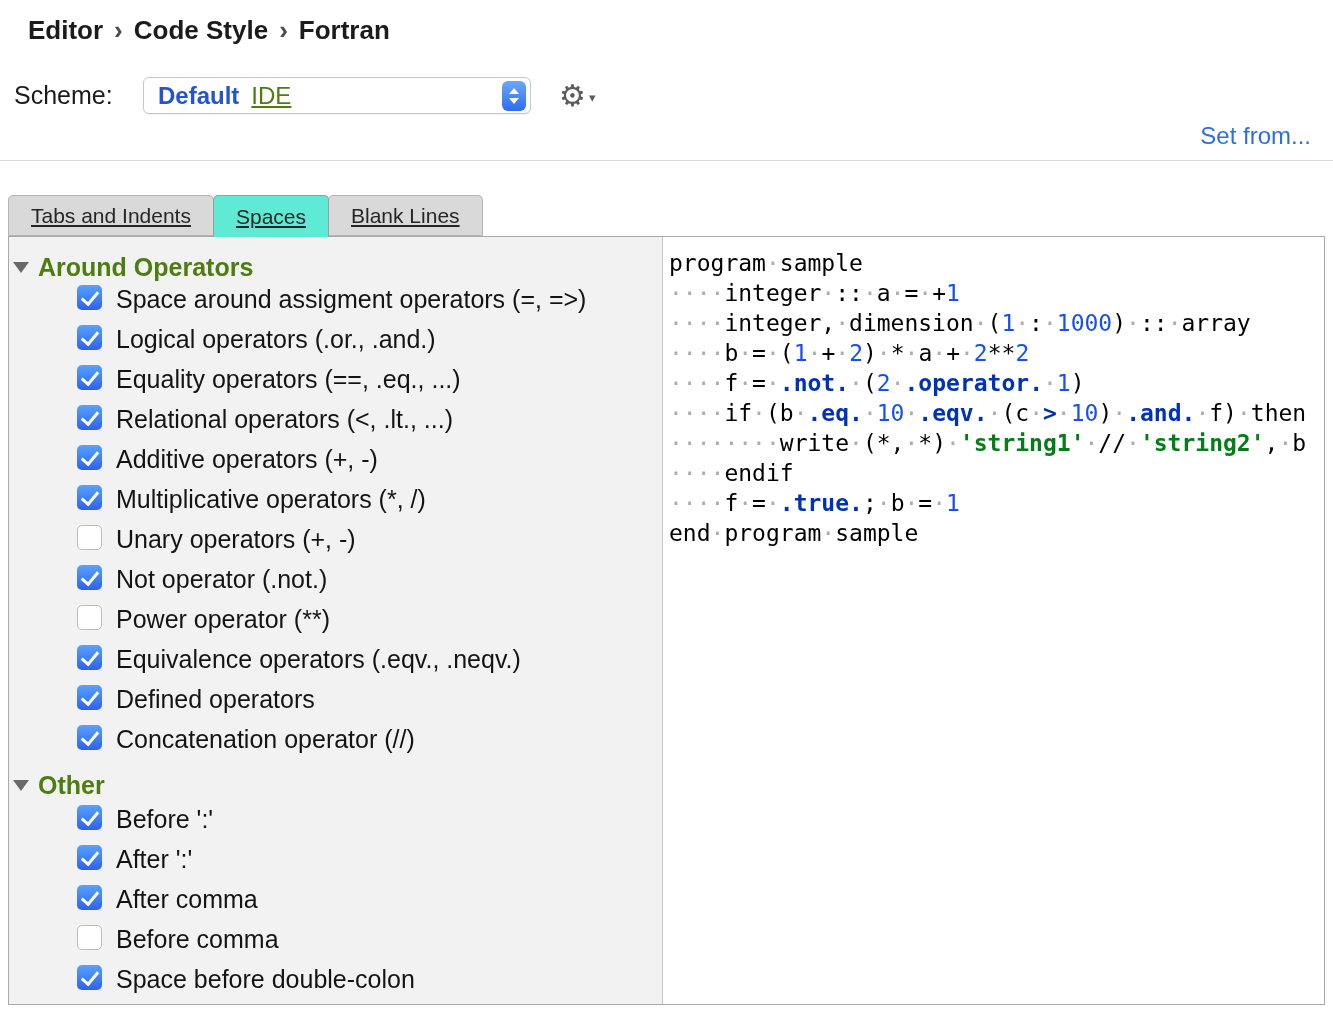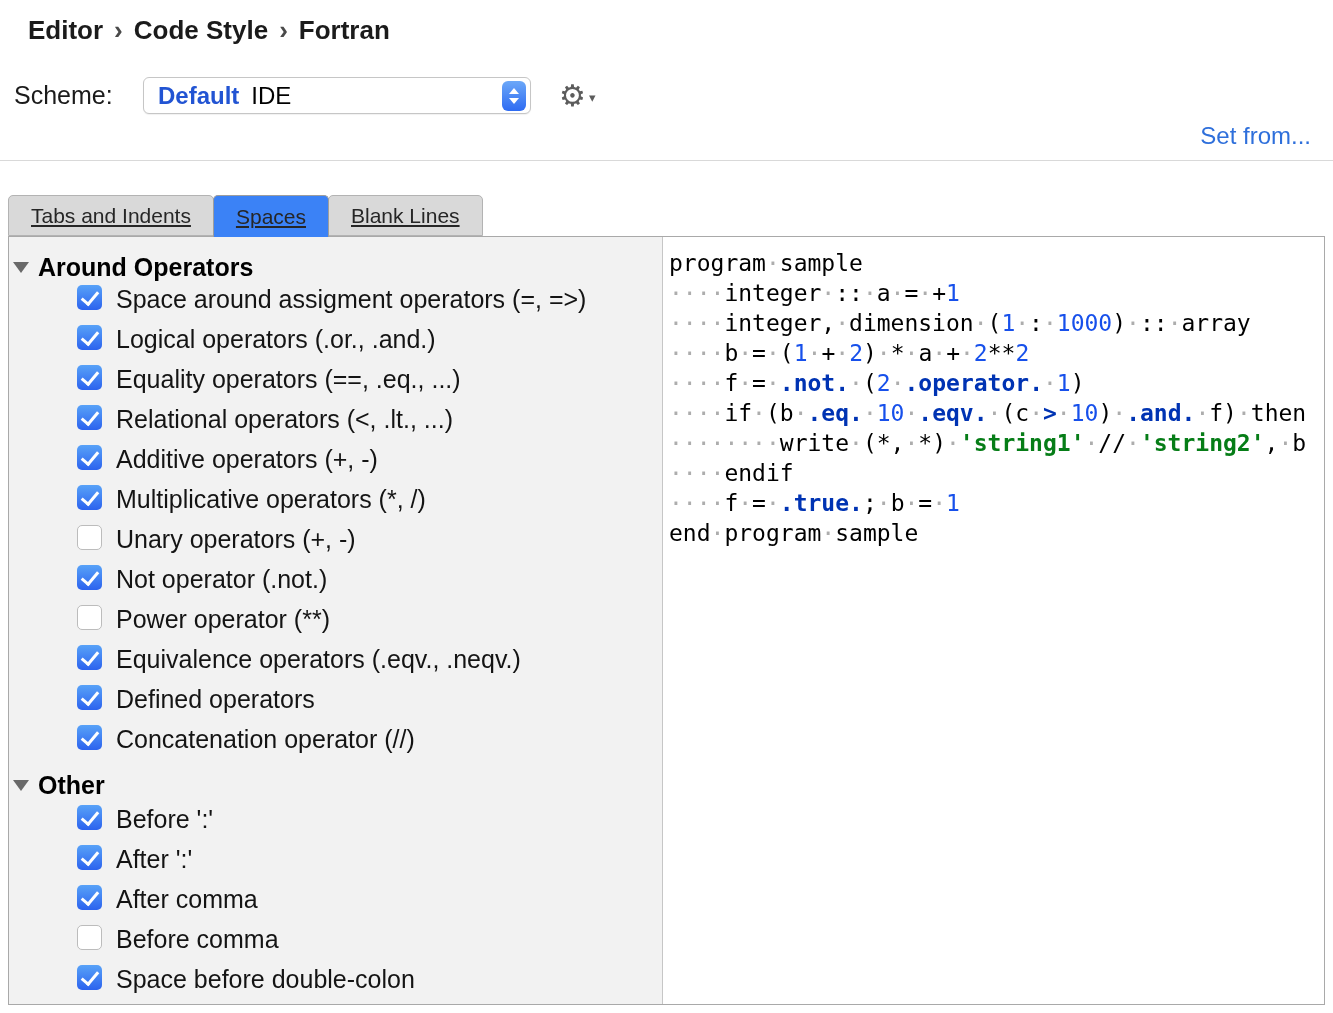--- a/index.html
+++ b/index.html
@@ -8,45 +8,45 @@
   .page { position:relative; width:1333px; height:1013px; background:#fff; overflow:hidden; }
 
   
   .breadcrumb { position:absolute; top:15px; left:28px; font-size:26px; font-weight:bold; color:#1b1b1b; }
   .breadcrumb .sep { color:#4a4a4a; margin:0 11px; }
 
   .scheme-row { position:absolute; top:77px; left:14px; display:flex; align-items:center; }
   .scheme-label { font-size:25px; color:#1b1b1b; width:129px; }
   .dropdown { position:relative; width:388px; height:37px; background:#fff; border:1px solid #c6c6c6; border-radius:6px; display:flex; align-items:center; padding-left:14px; box-shadow:0 1px 1px rgba(0,0,0,.06); cursor:default; }
   .dropdown .val { font-size:24px; font-weight:bold; color:#2254d3; }
-  .dropdown .suffix { font-size:24px; color:#000000; margin-left:12px; }
+  .dropdown .suffix { font-size:24px; color:#4d7c0f; margin-left:12px;text-decoration:underline; }
   .stepper { position:absolute; right:4px; top:3px; width:24px; height:30px; border-radius:6px; background:linear-gradient(#6ca8f8,#2e6bf2); display:flex; flex-direction:column; align-items:center; justify-content:center; }
   .stepper .up { width:0; height:0; border-left:5px solid transparent; border-right:5px solid transparent; border-bottom:6px solid #fff; margin-bottom:4px; }
   .stepper .down { width:0; height:0; border-left:5px solid transparent; border-right:5px solid transparent; border-top:6px solid #fff; }
 
   .gear-wrap { margin-left:28px; display:flex; align-items:center; color:#5c5c5c; cursor:default; }
   .gear-glyph { font-family:"DejaVu Sans", sans-serif; font-size:30px; line-height:30px; color:#5c5c5c; }
   .gear-caret { font-family:"DejaVu Sans", sans-serif; font-size:13px; color:#5c5c5c; margin-left:3px; margin-top:4px; }
 
   .set-from { position:absolute; top:122px; right:22px; font-size:24px; color:#2e6fdb; cursor:pointer; }
 
   .header-divider { position:absolute; top:160px; left:0; width:1333px; height:1px; background:#d9d9d9; }
 
   
   .tab-strip { position:absolute; top:195px; left:8px; height:42px; display:flex; align-items:flex-end; z-index:3; }
   .tab { height:41px; margin-bottom:1px; padding:0 22px; display:flex; align-items:center; font-size:21px; color:#262626; background:#d9d9d9; border:1px solid #b3b3b3; border-radius:5px 5px 0 0; margin-right:-1px; cursor:pointer;text-decoration:underline; }
-  .tab.active { height:42px; margin-bottom:0; background:#3b82f6; border-color:#9d9d9d; border-bottom:none; position:relative; z-index:4; }
+  .tab.active { height:42px; margin-bottom:0; background:#5eead4; border-color:#9d9d9d; border-bottom:none; position:relative; z-index:4; }
 
   
   .content { position:absolute; top:236px; left:8px; width:1317px; bottom:8px; border:1px solid #a9a9a9; background:#f2f2f2; display:flex; }
   .options { width:653px; padding-top:12px; overflow:hidden; }
   .sec-header { display:flex; align-items:center; height:36px; padding-left:4px; }
   .sec-header.second { height:40px; }
   .sec-tri { width:0; height:0; border-left:8px solid transparent; border-right:8px solid transparent; border-top:11px solid #696969; margin-right:9px; cursor:pointer; }
-  .sec-title { font-size:25px; font-weight:bold; color:#000000; }
+  .sec-title { font-size:25px; font-weight:bold; color:#4d7c0f; }
   .opt-row { display:flex; align-items:flex-start; height:40px; padding-left:68px; cursor:default; }
   .cb { position:relative; width:25px; height:25px; border-radius:5px; margin-right:14px; flex:0 0 auto; }
   .cb.checked { background:linear-gradient(#58a2f8,#2c63ee); }
   .cb.checked::after { content:""; position:absolute; left:8px; top:3px; width:7px; height:14px; border:solid #fff; border-width:0 3px 3px 0; transform:rotate(40deg); }
   .cb.un { background:#fff; border:1.5px solid #bcbcbc; }
   .opt-label { font-size:25px; color:#141414; white-space:nowrap; }
 
   .preview { flex:1; background:#fff; border-left:1px solid #c6c6c6; padding:11px 0 0 6px; overflow:hidden; font-family:"DejaVu Sans Mono", monospace; font-size:23px; line-height:30px; white-space:pre; }
   .code-line { height:30px; }
   .code-line .t { color:#000; }

